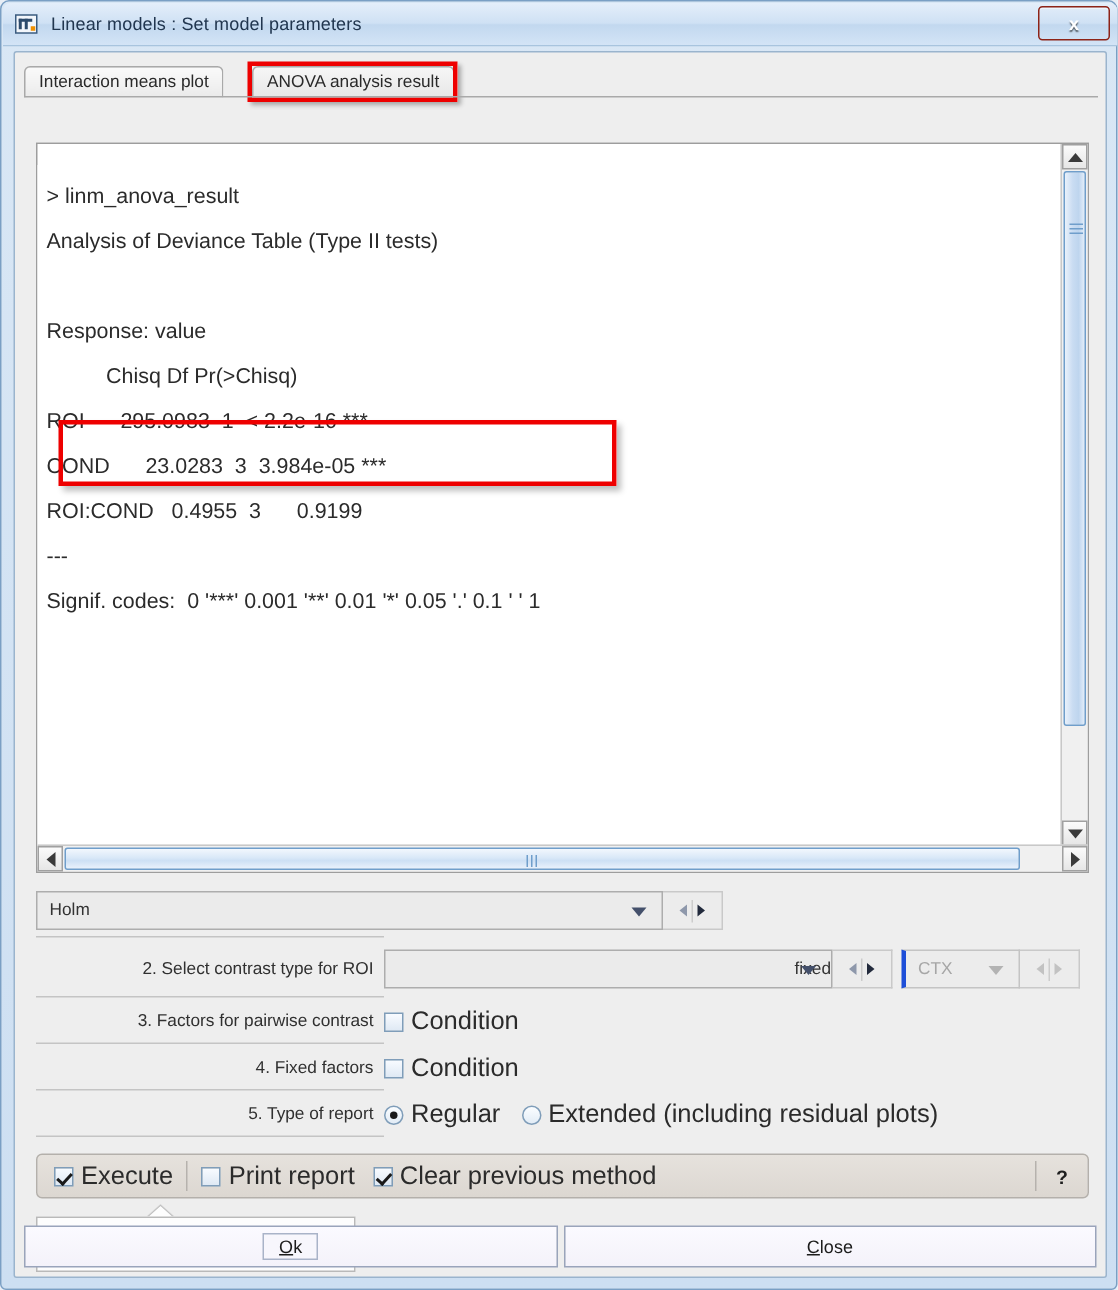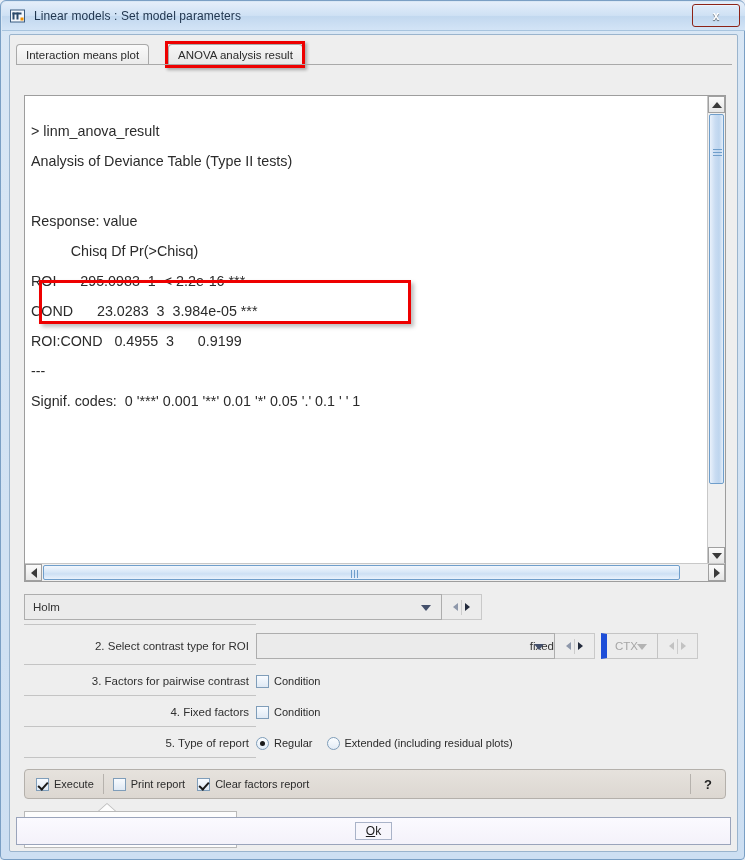--- a/index.html
+++ b/index.html
@@ -276,21 +276,21 @@
   }
   .cb.checked::after {
     content: "";
     position: absolute;
     left: 3px; top: 1px;
     width: 4px; height: 8px;
     border: solid #1a1a1a;
     border-width: 0 2px 2px 0;
     transform: rotate(42deg);
   }
-  .cb-label { font-size: 11px; color: #2b2b2b; margin-left: 5px; white-space: nowrap; }
+  .cb-label { font-size: 17px; color: #2b2b2b; margin-left: 5px; white-space: nowrap; }
 
   .radio {
     width: 13px; height: 13px;
     box-sizing: border-box;
     border-radius: 50%;
     background: linear-gradient(to bottom,#fbfdff,#e2ecf6);
     border: 1px solid #7f9db9;
     position: relative;
     flex: 0 0 auto;
     cursor: pointer;
@@ -470,21 +470,21 @@
       <div class="row-label">2. Select contrast type for ROI</div>
       <div class="combo" style="width:299px;justify-content:flex-end;">
         <span>fixed</span>
         <span class="combo-arrow"></span>
       </div>
       <div class="spin">
         <span class="sl"></span>
         <span class="bar"></span>
         <span class="sr"></span>
       </div>
-      <div class="combo disabled" style="width:57px;margin-left:6px;border-left:6px solid #1d4ed8;text-align:center;">
+      <div class="combo disabled" style="width:79px;margin-left:6px;border-left:3px solid #1d4ed8;text-align:center;">
         <span>CTX</span>
         <span class="combo-arrow"></span>
       </div>
       <div class="spin disabled">
         <span class="sl"></span>
         <span class="bar"></span>
         <span class="sr"></span>
       </div>
     </div>
     <div class="row-sep" style="top:629px;"></div>
@@ -517,33 +517,36 @@
         <span class="cb checked"></span>
         <span class="cb-label">Execute</span>
       </div>
       <span class="exec-div"></span>
       <div class="exec-item">
         <span class="cb"></span>
         <span class="cb-label">Print report</span>
       </div>
       <div class="exec-item" style="margin-left:12px;">
         <span class="cb checked"></span>
-        <span class="cb-label">Clear factors report</span>
+        <span class="cb-label">Clear previous method</span>
       </div>
       <span id="help-div"></span>
       <div id="help-btn">
         <span>?</span>
       </div>
     </div>
 
     <div id="tooltip-tail"></div>
     <div id="tooltip">
       <span>Report can be printed from tool bar</span>
     </div>
 
     <div id="btnbar">
       <div class="dlg-btn" id="ok-btn">
         <span class="inner"><u>O</u><span>k</span></span>
       </div>
+      <div class="dlg-btn" id="close-dlg-btn">
+        <span><u>C</u><span>lose</span></span>
+      </div>
     </div>
 
   </div>
 </div>
 
 </body></html>

